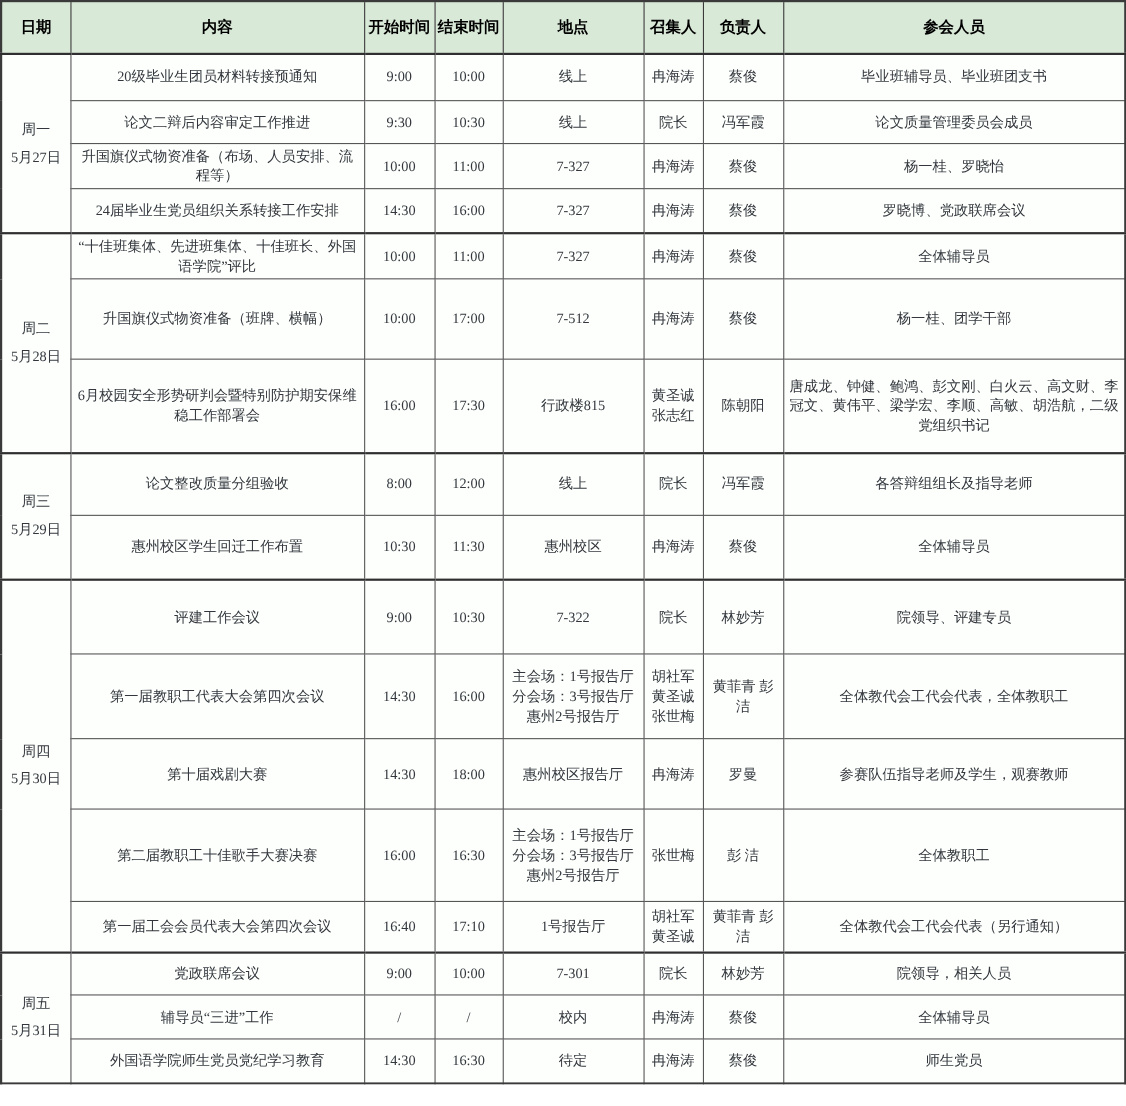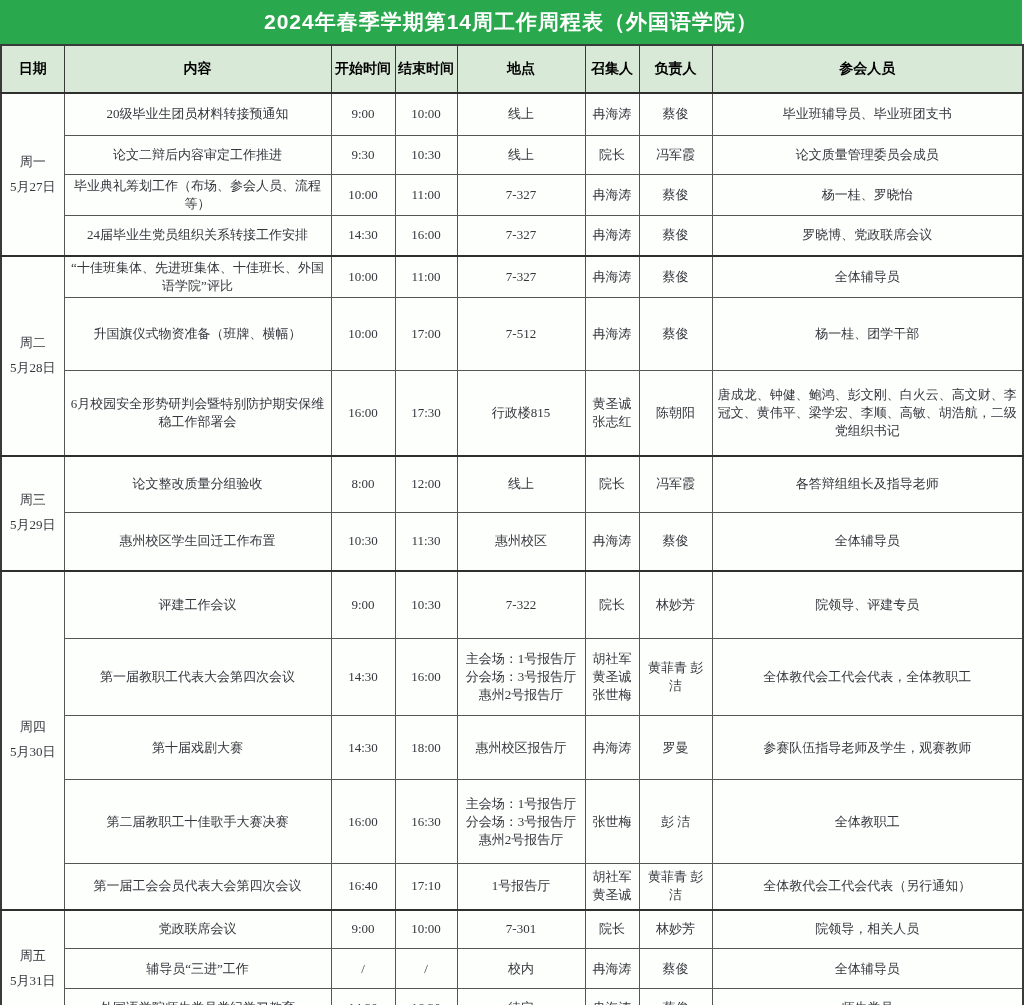--- a/index.html
+++ b/index.html
@@ -51,21 +51,20 @@
     font-size:13px;
     line-height:1.9;
   }
   td.participants-cell{padding:2px 10px;}
   td.owner-cell{padding:2px 1px;}
 </style>
 </head>
 <body>
 
 <div class="sheet">
-  <div class="title-bar">2024年春季学期第14周工作周程表（外国语学院）</div>
   <table class="grid">
     <colgroup>
       <col style="width:63px">
         <col style="width:267px">
         <col style="width:64px">
         <col style="width:62px">
       <col style="width:128px">
         <col style="width:54px">
         <col style="width:73px">
         <col style="width:311px">
@@ -97,21 +96,21 @@
         <tr style="height: 39px;">
           <td>论文二辩后内容审定工作推进</td>
           <td>9:30</td>
           <td>10:30</td>
           <td>线上</td>
           <td>院长</td>
           <td class="owner-cell">冯军霞</td>
           <td class="participants-cell">论文质量管理委员会成员</td>
         </tr>
         <tr style="height: 41px;">
-          <td>毕业典礼筹划工作（布场、参会人员、流程等）</td>
+          <td>升国旗仪式物资准备（布场、人员安排、流程等）</td>
           <td>10:00</td>
           <td>11:00</td>
           <td>7-327</td>
           <td>冉海涛</td>
           <td class="owner-cell">蔡俊</td>
           <td class="participants-cell">杨一桂、罗晓怡</td>
         </tr>
         <tr style="height: 41px;">
           <td>24届毕业生党员组织关系转接工作安排</td>
           <td>14:30</td>

